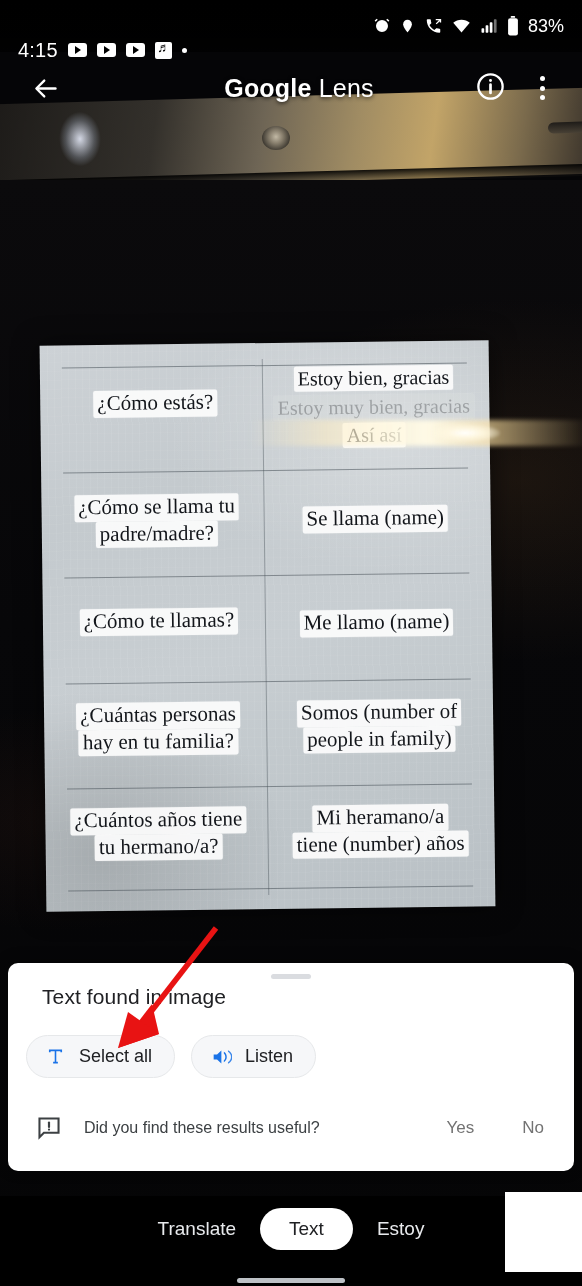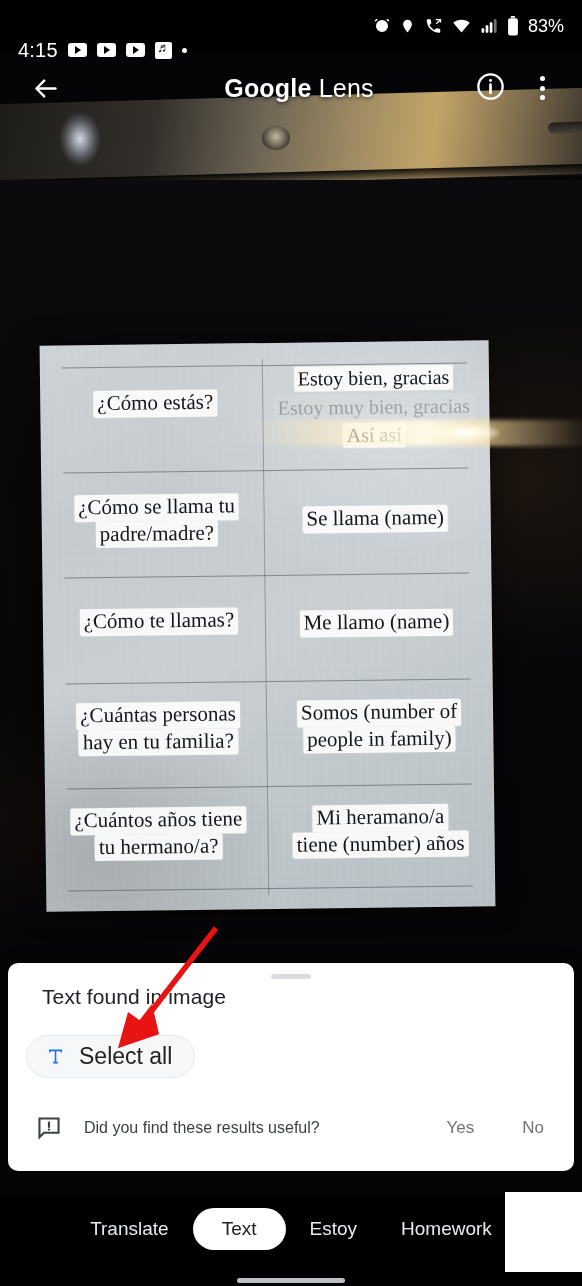--- a/index.html
+++ b/index.html
@@ -154,21 +154,21 @@
     background:#fff; border-radius:10px;
     box-shadow:0 -2px 14px rgba(0,0,0,.35);
   }
   .handle { position:absolute; left:50%; top:11px; transform:translateX(-50%); width:40px; height:5px; border-radius:3px; background:#dadce0; }
   .sheet-title { position:absolute; left:34px; top:22px; font-size:21px; color:#202124; letter-spacing:.1px; }
   .chips { position:absolute; left:18px; top:72px; display:flex; gap:16px; }
   .chip {
     display:flex; align-items:center; gap:13px;
     height:43px; padding:0 22px 0 18px;
     border-radius:22px; background:#f6f7f9; border:1px solid #e6e8ea;
-    font-size:23px; color:#202124;
+    font-size:18px; color:#202124;
   }
   .chip .glyph { color:#1a73e8; display:flex; align-items:center; }
   .fb-row { position:absolute; left:0; top:137px; width:566px; height:56px; display:flex; align-items:center; }
   .fb-icon { margin-left:28px; width:26px; height:26px; }
   .fb-text { margin-left:22px; font-size:16px; color:#3c4043; }
   .fb-actions { margin-left:auto; margin-right:30px; display:flex; gap:48px; }
   .fb-actions span { font-size:17px; color:#737373; }
 
   
   .bottomnav {
@@ -329,20 +329,30 @@
 
     <div class="chips">
       <div class="chip">
         <span class="glyph">
           <svg width="21" height="21" viewBox="0 0 24 24" fill="#1a73e8">
             <path d="M4.5 4h15v3.1h-1.9V5.9h-4.7v12.2h1.8V20H9.3v-1.9h1.8V5.9H6.4v1.2H4.5V4z"></path>
           </svg>
         </span>
         <span>Select all</span>
       </div>
+      <div class="chip">
+        <span class="glyph">
+          <svg width="22" height="22" viewBox="0 0 24 24" fill="#1a73e8">
+            <path d="M4 9.2v5.6h3.7L12.4 19V5L7.7 9.2H4z"></path>
+            <path d="M15.1 8.3c1 .9 1.6 2.2 1.6 3.7s-.6 2.8-1.6 3.7v1.9c1.9-1 3.2-3.1 3.2-5.6s-1.3-4.6-3.2-5.6v1.9z"></path>
+            <path d="M19.6 4.6v1.8c2 1.2 3.3 3.3 3.3 5.6s-1.3 4.5-3.3 5.6v1.8c2.9-1.3 4.9-4.1 4.9-7.4s-2-6.1-4.9-7.4z" opacity=".85"></path>
+          </svg>
+        </span>
+        <span>Listen</span>
+      </div>
     </div>
 
     <div class="fb-row">
       <svg class="fb-icon" viewBox="0 0 24 24" fill="none" stroke="#3c4043" stroke-width="1.9">
         <path d="M3.2 3.3h17.6v13.1H7.3L3.2 20.6V3.3z"></path>
         <line x1="12" y1="7" x2="12" y2="11" stroke-linecap="round" stroke-width="2"></line>
         <circle cx="12" cy="13.4" r="1.05" fill="#3c4043" stroke="none"></circle>
       </svg>
       <span class="fb-text">Did you find these results useful?</span>
       <span class="fb-actions">
@@ -350,21 +360,20 @@
         <span>No</span>
       </span>
     </div>
   </div>
 
   <div class="bottomnav">
     <div class="nav-inner">
       <span class="nav-item">Translate</span>
       <span class="nav-item active">Text</span>
       <span class="nav-item">Estoy</span>
-      <span class="nav-item">Homework</span>
     </div>
     <div class="gesture-bar"></div>
   </div>
 
   <div class="white-overlay"></div>
 
   <svg class="annot" viewBox="0 0 582 1286">
     <g>
       <line x1="216" y1="928" x2="143" y2="1022" stroke="#e81313" stroke-width="5.5" stroke-linecap="butt"></line>
       <polygon points="118,1048 152,1004 159,1034" fill="#e81313"></polygon>

